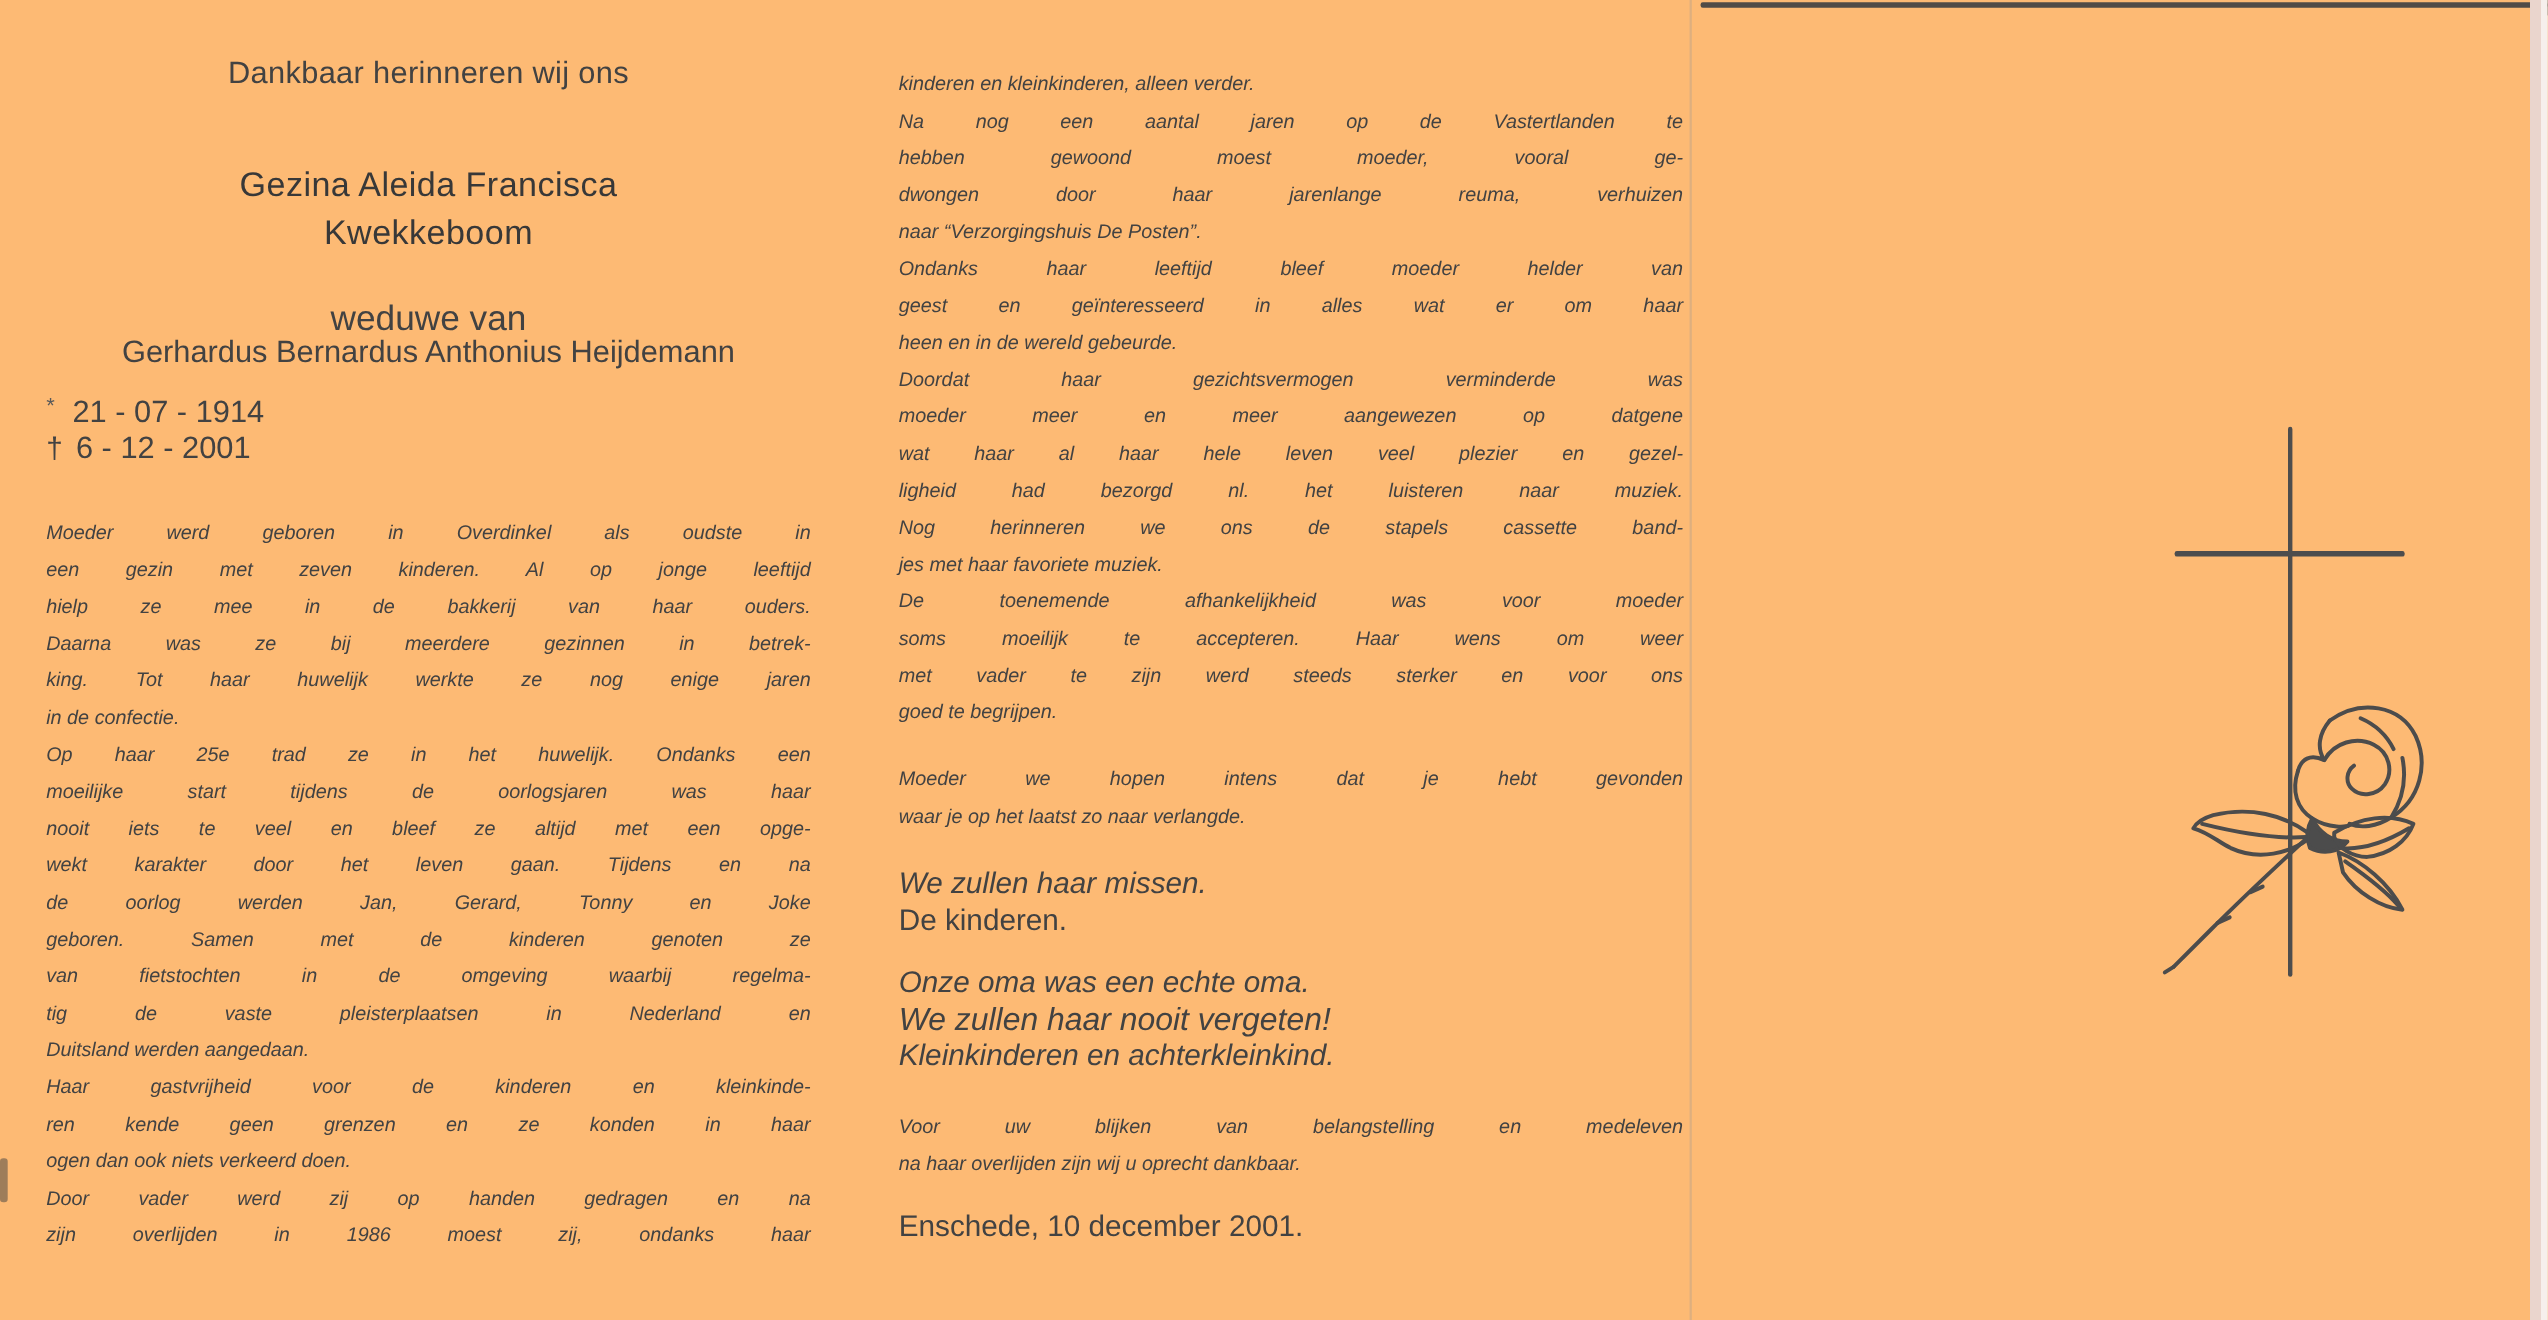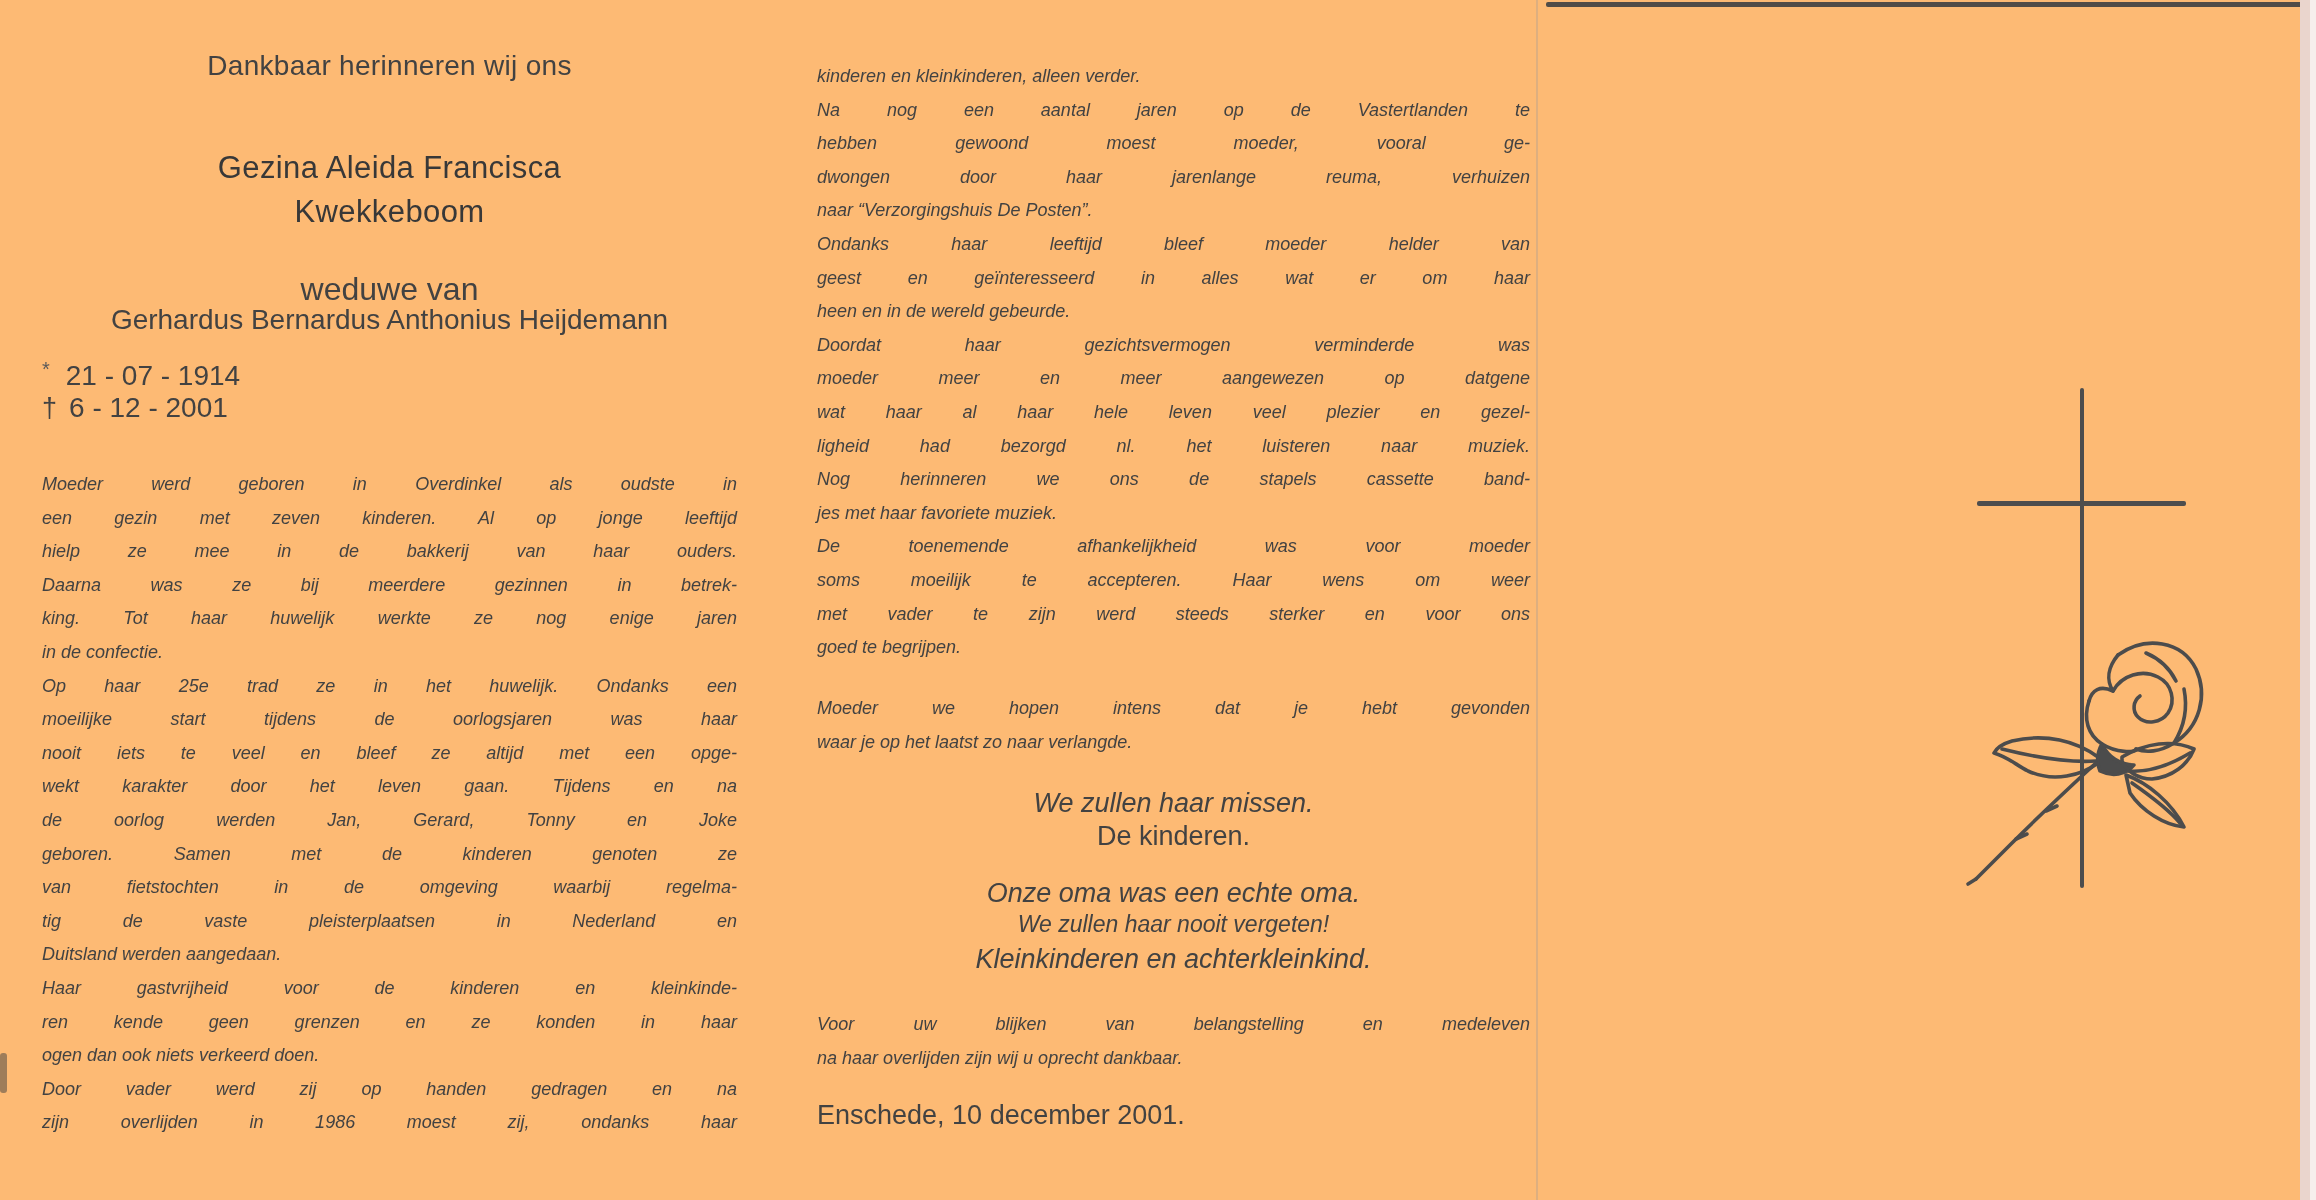--- a/index.html
+++ b/index.html
@@ -1,21 +1,21 @@
 <!DOCTYPE html>
 <html><head>
 <meta charset="utf-8">
 <style>
   html,body{margin:0;padding:0;width:2316px;height:1200px;overflow:hidden;background:#f8f6f2;}
   .scan{position:relative;width:2316px;height:1200px;background:#fdba74;
         font-family:"Liberation Sans","DejaVu Sans",sans-serif;color:#424242;}
   .abs{position:absolute;}
   .line{font-size:18px;line-height:33.6px;font-style:italic;}
   .just{text-align:justify;text-align-last:justify;}
-  .center{text-align:center;}
+  .center{text-align:left;}
   .italic{font-style:italic;}
 
   
   .page-left{left:42px;top:0;width:695px;height:1200px;}
   .intro{top:50px;left:0;width:100%;font-size:28px;text-align:center;letter-spacing:.3px;}
   .name{left:0;width:100%;text-align:center;font-weight:normal;font-size:31px;color:#383838;letter-spacing:.4px;}
   .name1{top:150px;}
   .name2{top:194px;}
   .relation{top:271px;left:0;width:100%;font-size:32px;text-align:center;}
   .husband{top:304px;left:0;width:100%;font-size:28px;text-align:center;}
@@ -24,21 +24,21 @@
   .dsym{font-size:27px;margin-right:12px;}
   .body-left{top:468px;left:0;width:100%;}
 
   
   .page-mid{left:817px;top:0;width:713px;height:1200px;}
   .body-mid{top:60px;left:0;width:100%;}
   .hope{top:692px;left:0;width:100%;}
   .trib1a{top:788px;left:0;width:100%;font-size:27px;}
   .trib1b{top:821px;left:0;width:100%;font-size:27px;}
   .trib2a{top:878px;left:0;width:100%;font-size:27px;}
-  .trib2b{top:911px;left:0;width:100%;font-size:23px;}
+  .trib2b{top:911px;left:0;width:100%;font-size:29px;}
   .trib2c{top:944px;left:0;width:100%;font-size:27px;font-style:italic;}
   .thanks{top:1008px;left:0;width:100%;}
   .placedate{top:1100px;left:0;width:100%;font-size:27px;}
 
   
   .fold-line{left:1536px;top:0;width:2px;height:1200px;background:rgba(170,158,145,.38);}
   .top-edge{left:1546px;top:2px;width:770px;height:5px;background:#514c47;border-radius:2px;}
   .top-edge-nub{left:2303px;top:0;width:13px;height:14px;background:#3f3a36;}
   .right-strip{left:2300px;top:0;width:10px;height:1200px;background:#ead5cd;}
   .right-strip-outer{left:2310px;top:0;width:6px;height:1200px;background:#f6efec;}

